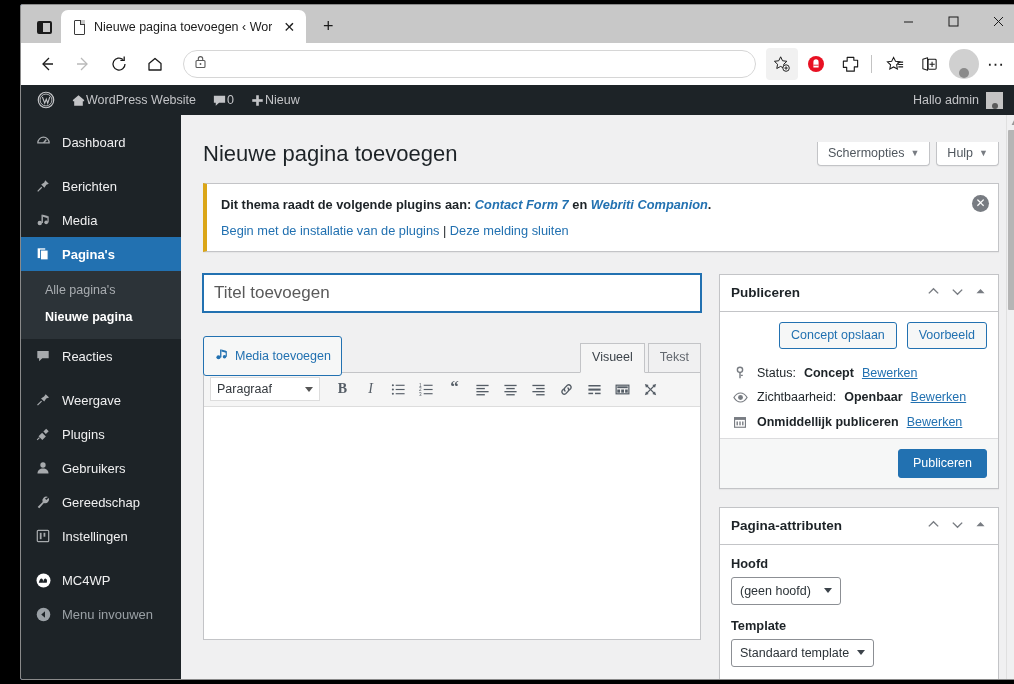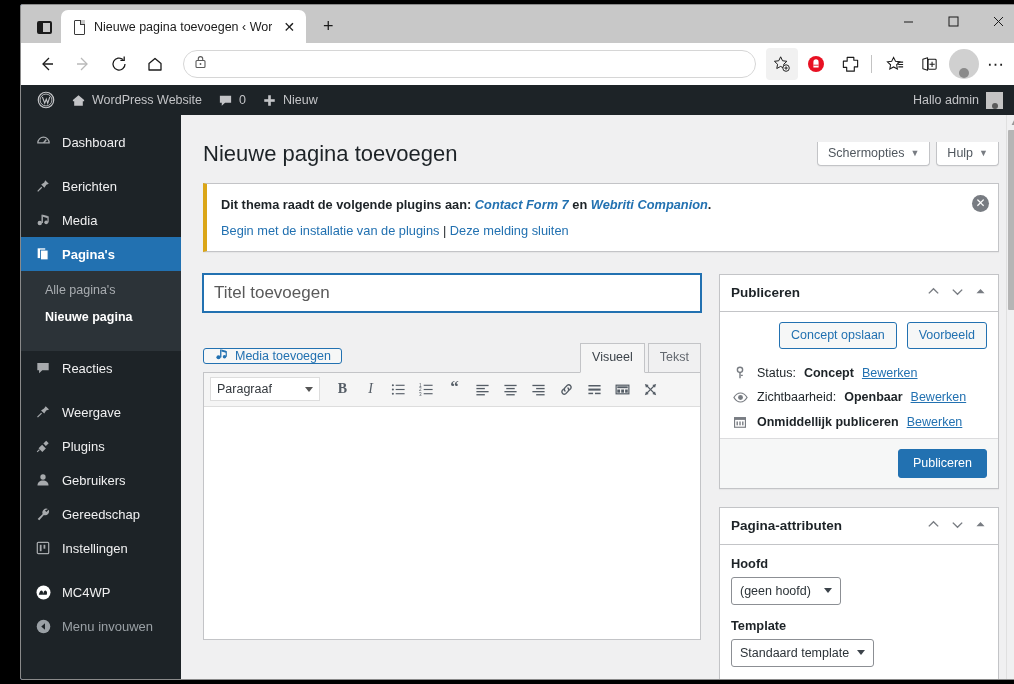--- a/index.html
+++ b/index.html
@@ -217,21 +217,21 @@
     color: #c3c4c7;
     font-size: 12.5px;
     padding-left: 8px;
     position: relative;
   }
   .ab-item {
     display: flex; align-items: center;
     height: 30px;
     padding: 0 8px;
     color: #c3c4c7;
-    gap: 6px;
+    gap: 0;
     white-space: nowrap;
   }
   .ab-icon { display: flex; align-items: center; }
   #ab-right {
     position: absolute;
     right: 8px; top: 0;
     display: flex; align-items: center;
     height: 30px;
     gap: 7px;
     padding-right: 10px;
@@ -298,21 +298,21 @@
   .menu-item.current::after {
     content: "";
     position: absolute;
     right: -8px; top: 50%;
     transform: translateY(-50%);
     width: 0; height: 0;
     border-top: 8px solid transparent;
     border-bottom: 8px solid transparent;
     border-left: 8px solid #f0f0f1;
   }
-  .submenu { background: #2c3338; padding: 6px 0 20px 0; }
+  .submenu { background: #2c3338; padding: 6px 0 8px 0; }
   .submenu-item {
     display: block;
     padding: 4px 12px 4px 24px;
     font-size: 12.5px;
     color: #a9adb1;
     line-height: 19px;
   }
   .submenu-item.current { color: #fff; font-weight: 700; }
   .menu-sep { height: 10px; }
   .menu-item.dim { color: #9aa0a5; }
@@ -422,21 +422,21 @@
   #insert-media-button {
     display: inline-flex;
     align-items: center;
     gap: 6px;
     background: #f6f7f7;
     border: 1px solid #2271b1;
     color: #2271b1;
     font-size: 12.5px;
     padding: 4px 10px;
     border-radius: 3px;
-    height: 16px;
+    height: 40px;
   }
   #editor-tabs {
     position: absolute;
     right: 0; bottom: -1px;
     display: flex;
     align-items: flex-end;
   }
   .editor-tab {
     font-size: 12.5px;
     color: #646970;

